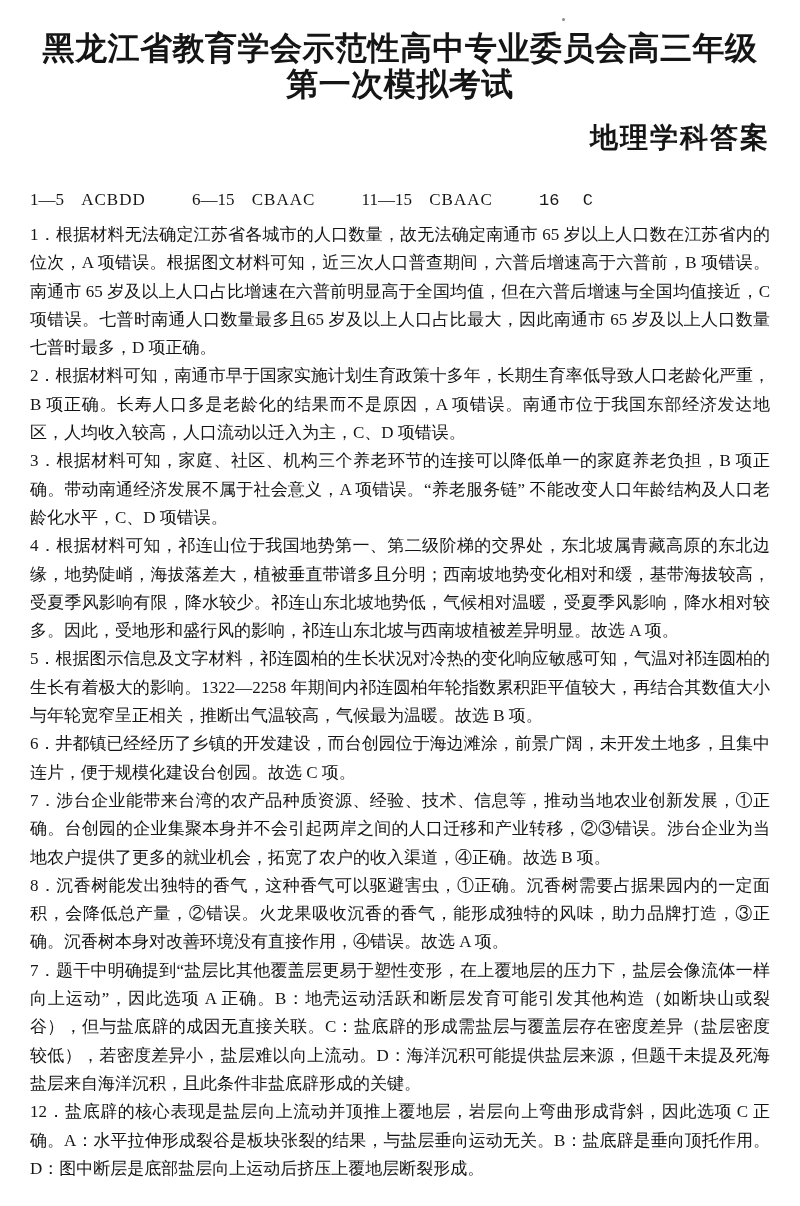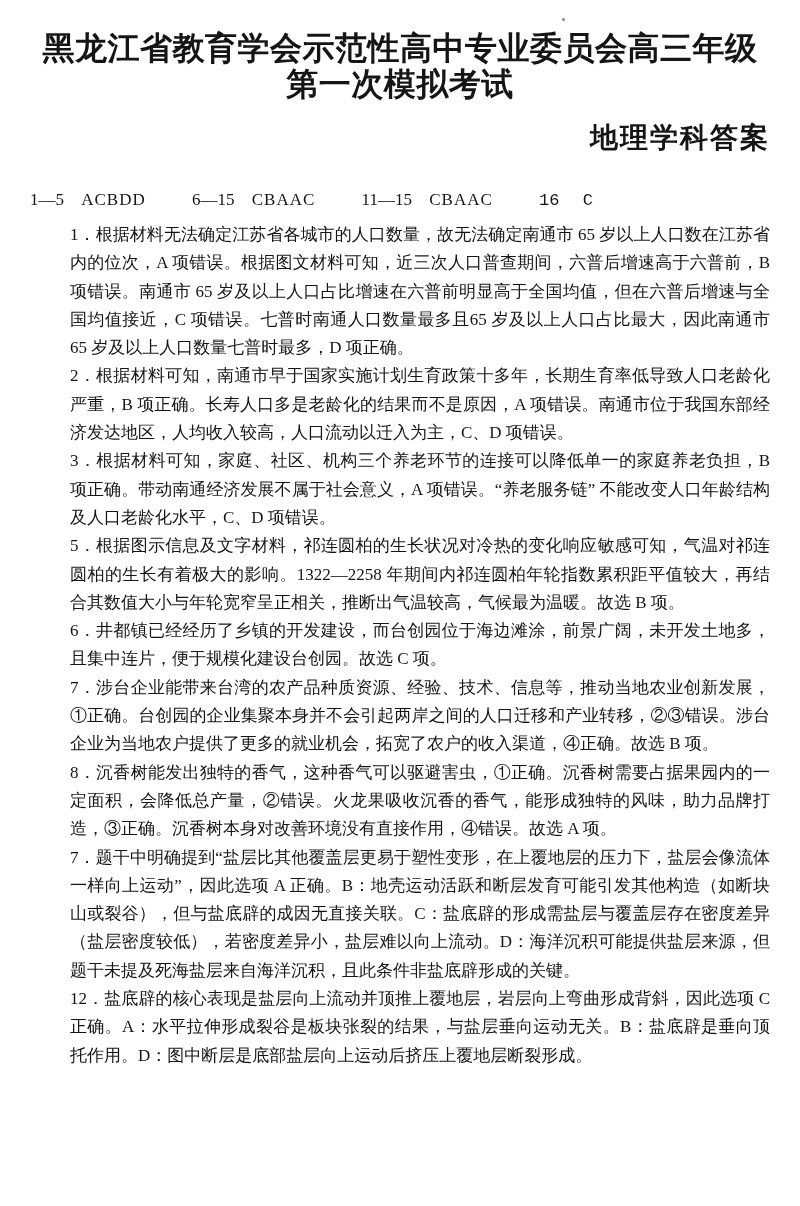--- a/index.html
+++ b/index.html
@@ -56,21 +56,20 @@
     display: inline-block;
     margin-right: 13px;
     margin-top: 28px;
   }
   .answer-letters {
     display: inline-block;
     letter-spacing: 1px;
   }
   .exps {
     margin-top: 8px;
-    margin-left: 40px;
   }
   .exps p {
     margin: 0;
     font-size: 17px;
     line-height: 28.3px;
     text-align: justify;
     text-justify: inter-ideograph;
   }
   .scan-dot {
     position: absolute;
@@ -108,20 +107,21 @@
     <span class="answer-group">
       <span class="answer-range">16</span>
       <span class="answer-letters">C</span>
     </span>
   </div>
 
   <div class="exps">
     <p>1．根据材料无法确定江苏省各城市的人口数量，故无法确定南通市 65 岁以上人口数在江苏省内的位次，A 项错误。根据图文材料可知，近三次人口普查期间，六普后增速高于六普前，B 项错误。南通市 65 岁及以上人口占比增速在六普前明显高于全国均值，但在六普后增速与全国均值接近，C 项错误。七普时南通人口数量最多且65 岁及以上人口占比最大，因此南通市 65 岁及以上人口数量七普时最多，D 项正确。</p>
     <p>2．根据材料可知，南通市早于国家实施计划生育政策十多年，长期生育率低导致人口老龄化严重，B 项正确。长寿人口多是老龄化的结果而不是原因，A 项错误。南通市位于我国东部经济发达地区，人均收入较高，人口流动以迁入为主，C、D 项错误。</p>
     <p>3．根据材料可知，家庭、社区、机构三个养老环节的连接可以降低单一的家庭养老负担，B 项正确。带动南通经济发展不属于社会意义，A 项错误。“养老服务链” 不能改变人口年龄结构及人口老龄化水平，C、D 项错误。</p>
+    <p>4．根据材料可知，祁连山位于我国地势第一、第二级阶梯的交界处，东北坡属青藏高原的东北边缘，地势陡峭，海拔落差大，植被垂直带谱多且分明；西南坡地势变化相对和缓，基带海拔较高，受夏季风影响有限，降水较少。祁连山东北坡地势低，气候相对温暖，受夏季风影响，降水相对较多。因此，受地形和盛行风的影响，祁连山东北坡与西南坡植被差异明显。故选 A 项。</p>
     <p>5．根据图示信息及文字材料，祁连圆柏的生长状况对冷热的变化响应敏感可知，气温对祁连圆柏的生长有着极大的影响。1322—2258 年期间内祁连圆柏年轮指数累积距平值较大，再结合其数值大小与年轮宽窄呈正相关，推断出气温较高，气候最为温暖。故选 B 项。</p>
     <p>6．井都镇已经经历了乡镇的开发建设，而台创园位于海边滩涂，前景广阔，未开发土地多，且集中连片，便于规模化建设台创园。故选 C 项。</p>
     <p>7．涉台企业能带来台湾的农产品种质资源、经验、技术、信息等，推动当地农业创新发展，①正确。台创园的企业集聚本身并不会引起两岸之间的人口迁移和产业转移，②③错误。涉台企业为当地农户提供了更多的就业机会，拓宽了农户的收入渠道，④正确。故选 B 项。</p>
     <p>8．沉香树能发出独特的香气，这种香气可以驱避害虫，①正确。沉香树需要占据果园内的一定面积，会降低总产量，②错误。火龙果吸收沉香的香气，能形成独特的风味，助力品牌打造，③正确。沉香树本身对改善环境没有直接作用，④错误。故选 A 项。</p>
     <p>7．题干中明确提到“盐层比其他覆盖层更易于塑性变形，在上覆地层的压力下，盐层会像流体一样向上运动”，因此选项 A 正确。B：地壳运动活跃和断层发育可能引发其他构造（如断块山或裂谷），但与盐底辟的成因无直接关联。C：盐底辟的形成需盐层与覆盖层存在密度差异（盐层密度较低），若密度差异小，盐层难以向上流动。D：海洋沉积可能提供盐层来源，但题干未提及死海盐层来自海洋沉积，且此条件非盐底辟形成的关键。</p>
     <p>12．盐底辟的核心表现是盐层向上流动并顶推上覆地层，岩层向上弯曲形成背斜，因此选项 C 正确。A：水平拉伸形成裂谷是板块张裂的结果，与盐层垂向运动无关。B：盐底辟是垂向顶托作用。D：图中断层是底部盐层向上运动后挤压上覆地层断裂形成。</p>
   </div>
 
 </div>
 

